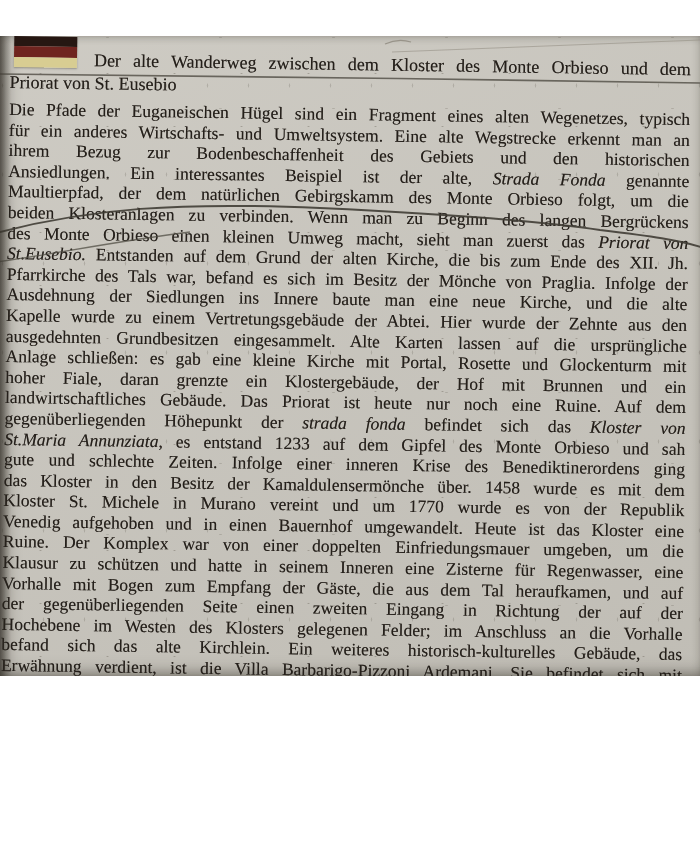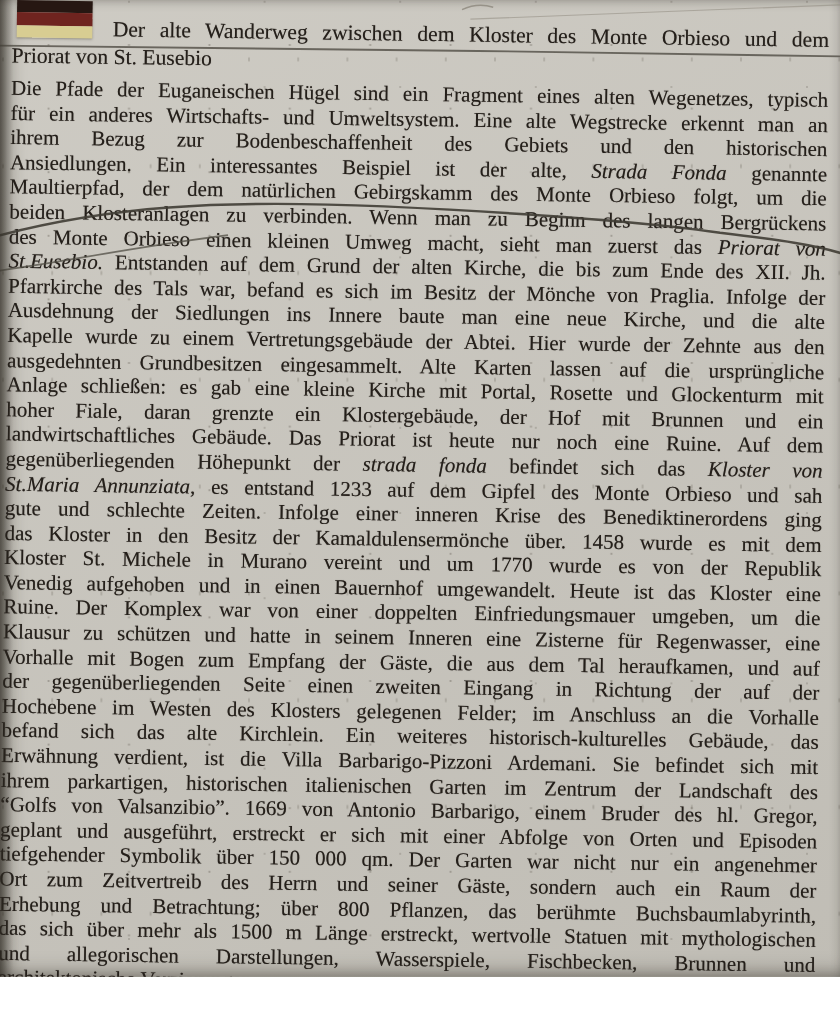--- a/index.html
+++ b/index.html
@@ -3,35 +3,36 @@
 <meta charset="utf-8">
 <style>
   html, body {
     margin: 0; padding: 0;
     width: 700px; height: 850px;
     overflow: hidden;
     font-family: "Liberation Serif", "DejaVu Serif", serif;
   }
   .sheet {
     position: relative;
-    width: 700px; height: 814px;
+    width: 700px; height: 640px;
     background-color: #cac7bf;
     background-image:
       radial-gradient(rgba(70,64,53,.30) 0.7px, transparent 1.2px),
       radial-gradient(rgba(84,78,66,.22) 0.6px, transparent 1.1px),
       radial-gradient(rgba(60,55,45,.18) 0.9px, transparent 1.4px),
       linear-gradient(155deg, rgba(255,255,255,.07), rgba(35,32,26,.06));
     background-size: 67px 53px, 41px 89px, 113px 71px, 100% 100%;
     background-position: 7px 11px, 23px 5px, 51px 37px, 0 0;
     box-shadow:
       inset 14px 0 16px -10px rgba(38,34,27,.65),
       inset -6px 0 10px -8px rgba(38,34,27,.30),
       inset 0 -12px 16px -10px rgba(45,41,33,.50),
       inset 0 8px 10px -9px rgba(45,41,33,.35);
     overflow: hidden;
+    margin-top: 36px;
   }
   .edge-left {
     position: absolute; left: 0; top: 0; bottom: 0; width: 11px;
     background: linear-gradient(90deg, rgba(48,44,36,.50), rgba(48,44,36,.16) 55%, rgba(48,44,36,0));
     pointer-events: none;
   }
   .content {
     position: absolute; left: 0; top: 0; width: 700px; height: 850px;
     box-sizing: border-box;
     padding: 12px 9px 0 10px;

